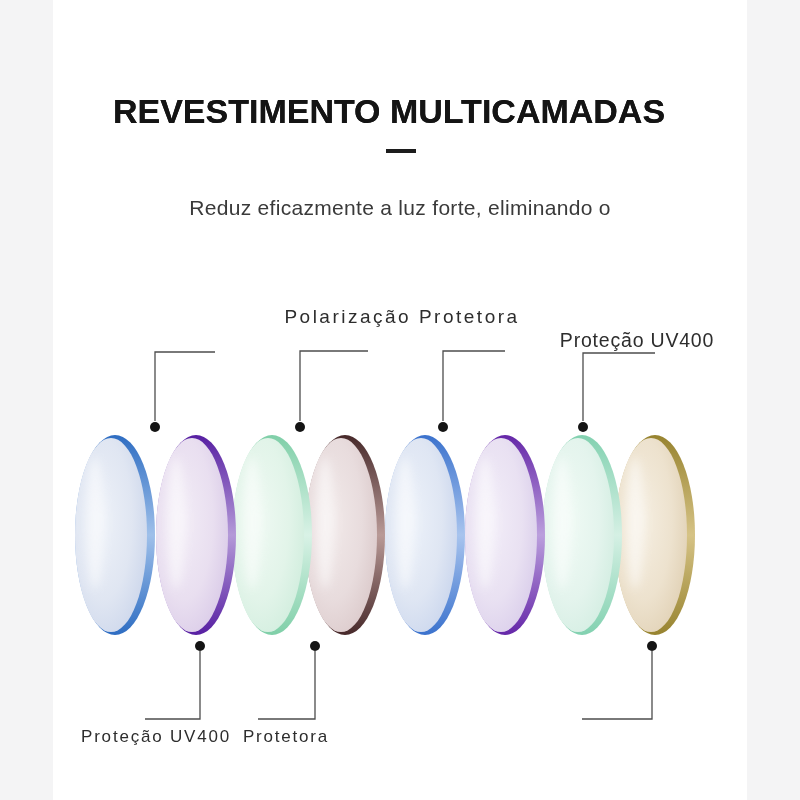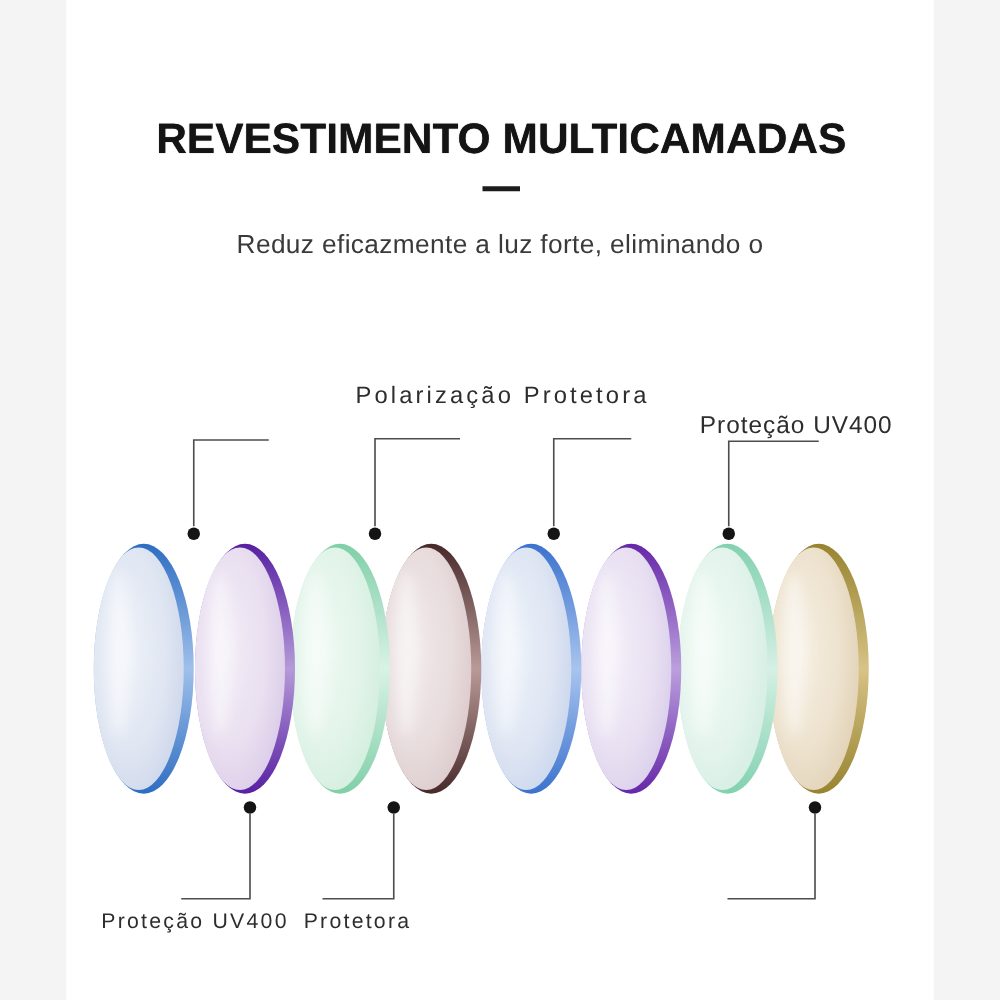--- a/index.html
+++ b/index.html
@@ -6,25 +6,25 @@
   .stage{
     position:relative;width:800px;height:800px;overflow:hidden;
     background:#f4f4f5;
     font-family:"Liberation Sans", sans-serif;
     color:#2d2d2d;
   }
   .panel{position:absolute;top:0;bottom:0;left:53px;width:694px;background:#ffffff;}
   .abs{position:absolute;white-space:nowrap;}
   .centered{transform:translateX(-50%);text-align:center;}
   .title{
-    top:92px;left:401px;font-size:34px;font-weight:bold;color:#141414;
+    top:92px;left:389px;font-size:34px;font-weight:bold;color:#141414;
     letter-spacing:0px;text-shadow:0 0 0.6px #141414;
   }
   .dash{top:149px;left:386px;width:30px;height:4px;background:#1c1c1c;}
-  .subtitle{font-size:21px;color:#3a3a3a;letter-spacing:0.3px;}
+  .subtitle{font-size:21px;color:#3a3a3a;letter-spacing:0.3px;margin-top:12px;}
   .sub1{top:184px;left:400px;}
   .sub2{top:215px;left:400px;}
   .callout-label{font-size:19px;color:#2d2d2d;}
   .lbl-top-left{top:284px;left:168px;line-height:31px;font-size:20px;}
   .lbl-top-center{top:306px;left:402px;letter-spacing:2.5px;}
   .lbl-top-right{top:329px;left:637px;font-size:19.5px;letter-spacing:0.8px;}
   .lbl-bottom-left{top:727px;left:156px;font-size:17px;letter-spacing:1.8px;}
   .lbl-bottom-center{top:727px;left:262px;font-size:17px;letter-spacing:1.8px;margin-left:24px;}
   .lbl-bottom-right{top:726px;left:622px;font-size:20px;}
   svg.overlay{position:absolute;inset:0;}

